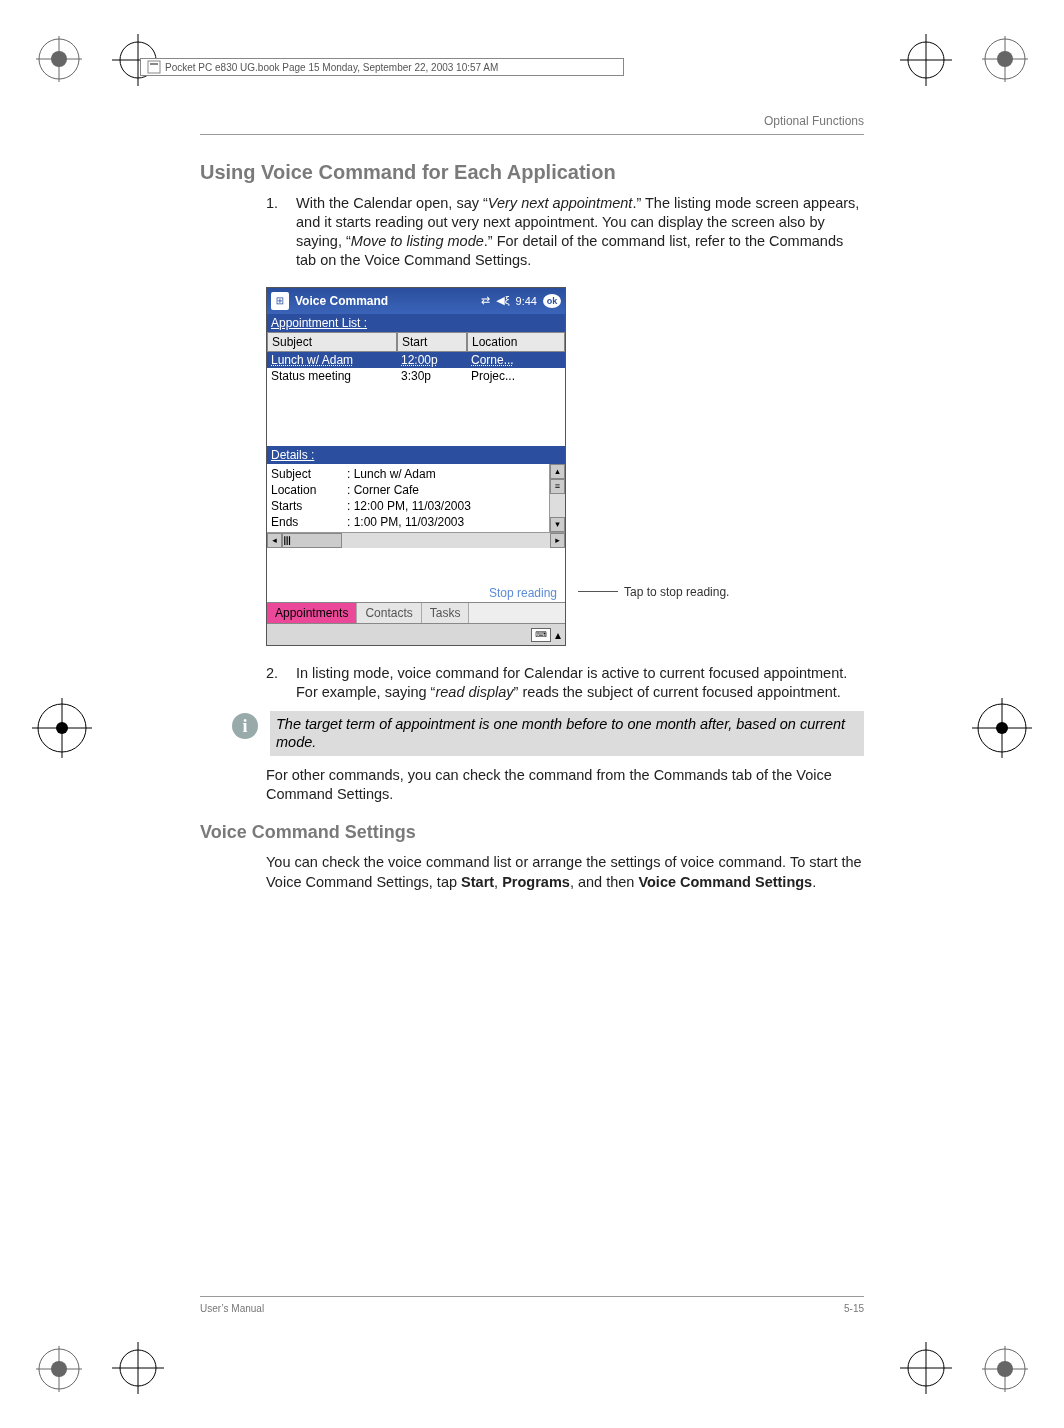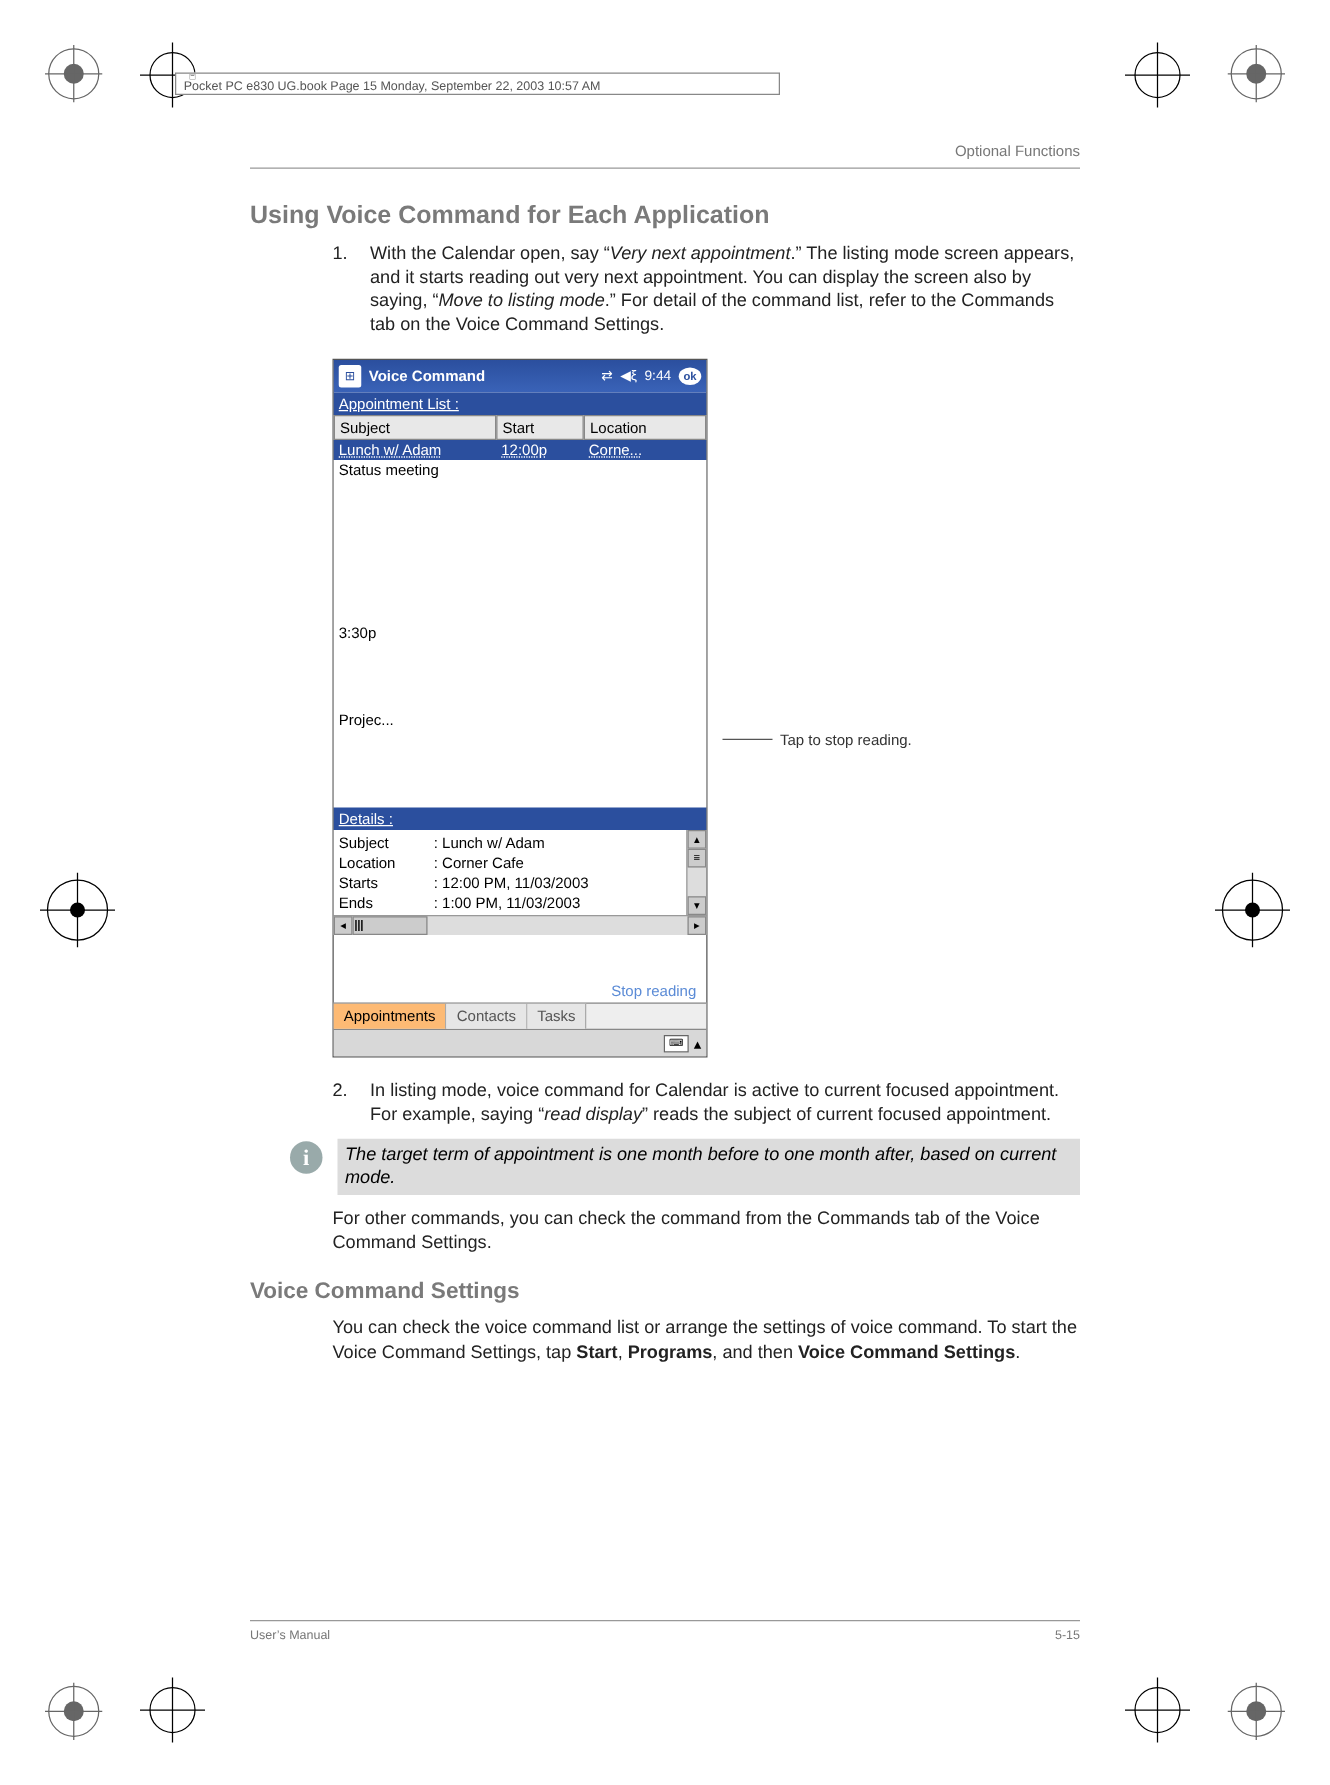--- a/index.html
+++ b/index.html
@@ -39,23 +39,23 @@
   .framemaker-bar {
     position: absolute;
     top: 0;
     left: 0;
     right: 300px;
     height: 18px;
     border: 1px solid #888;
     font-size: 10px;
     color: #555;
     display: flex;
+    align-items: center;
     padding: 0 6px;
     background: #fff;
-    flex-direction: column;
   }
   .content {
     position: absolute;
     top: 56px;
     left: 60px;
     right: 60px;
     bottom: 56px;
   }
   .running-header {
     font-size: 12px;
@@ -154,21 +154,21 @@
   }
   .col-subj { flex: 0 0 130px; }
   .col-start { flex: 0 0 70px; }
   .col-loc { flex: 1; }
   .grid-row {
     display: flex;
     color: #fff;
   }
   .grid-row.sel { background: #2b4f9e; }
   .grid-row > div { padding: 1px 4px; font-size: 12px; }
-  .grid-row.plain { color: #000; background: #fff; flex-direction: column; }
+  .grid-row.plain { color: #000; background: #fff; }
   .grid-row .dotted { text-decoration: underline dotted; }
   .grid-spacer { height: 62px; background: #fff; }
   .details-label { background: #2b4f9e; color: #fff; padding: 2px 4px; text-decoration: underline; }
   .details-box {
     display: flex;
     font-size: 12px;
     color: #000;
     background: #fff;
   }
   .details-left { flex: 0 0 80px; padding: 2px 4px; }
@@ -190,21 +190,21 @@
   .scroll-h .track { flex: 1; }
   .link-area {
     text-align: right; padding: 6px 8px 2px; font-size: 12px;
     color: #5b8bd6;
     margin-top: 32px;
   }
   .tabbar {
     display: flex; border-top: 1px solid #888; background: #eee; font-size: 12px;
   }
   .tabbar .tab {
-    padding: 3px 8px; border-right: 1px solid #aaa; background: #fdba74;
+    padding: 3px 8px; border-right: 1px solid #aaa; background: #ec4899;
   }
   .tabbar .tab.inactive { background: #e6e6e6; color: #555; }
   .sip-bar {
     height: 22px; background: #d8d8d8; border-top: 1px solid #888;
     display: flex; justify-content: flex-end; align-items: center; padding-right: 4px; gap: 4px;
   }
   .sip-kbd { width: 20px; height: 14px; border: 1px solid #666; background: #fff; font-size: 8px; text-align: center; line-height: 12px; }
   .callout {
     position: absolute;
     left: 312px;

